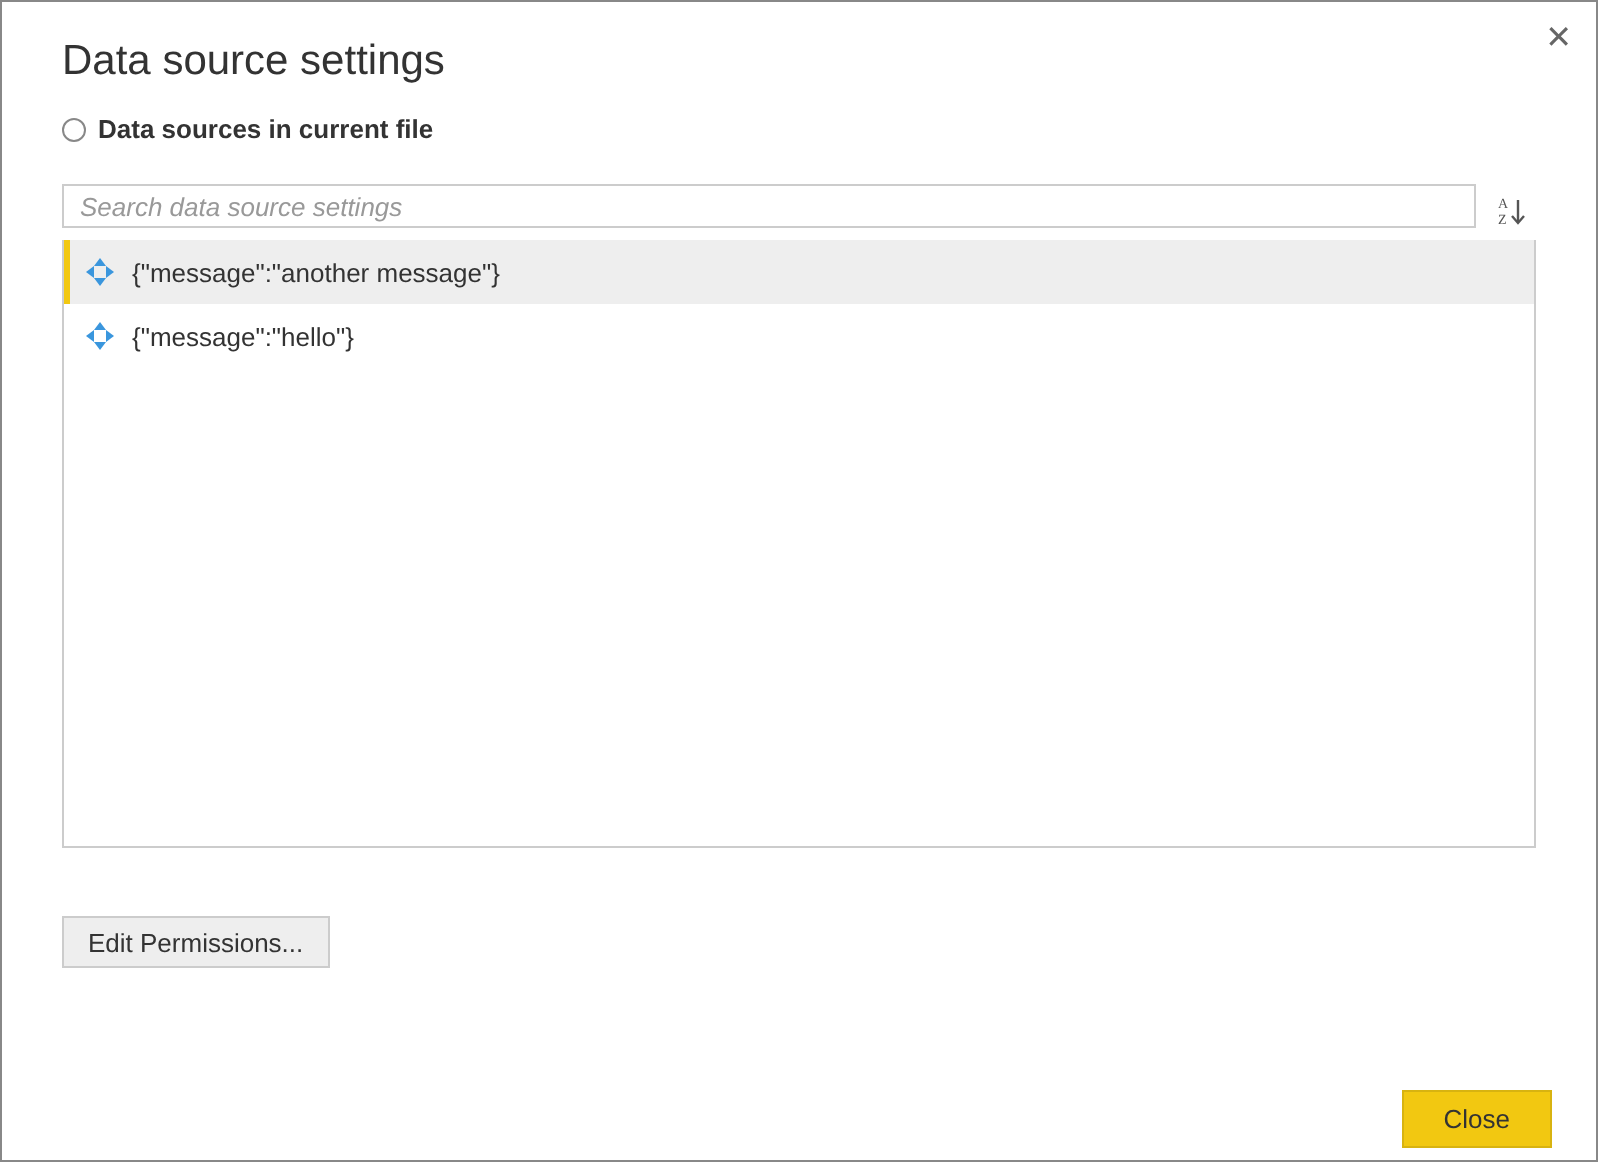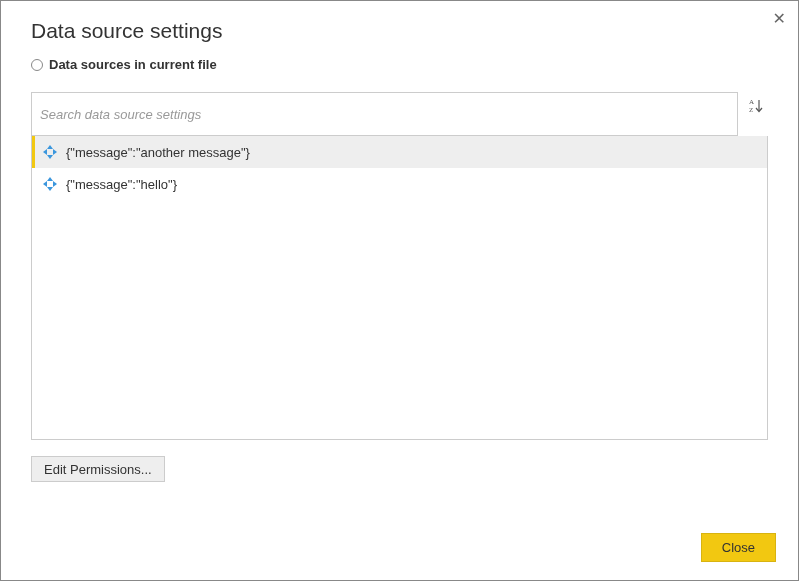--- a/index.html
+++ b/index.html
@@ -81,21 +81,21 @@
       gap: 6px;
       margin-bottom: 0;
     }
     .search-input {
       flex: 1;
       border: 1px solid #ccc;
       padding: 5px 8px;
       font-size: 13px;
       font-style: italic;
       color: #888;
-      height: 44px;
+      height: 22px;
       font-family: inherit;
     }
     .search-input::placeholder { color: #999; font-style: italic; }
     .sort-btn {
       width: 24px;
       height: 28px;
       display: flex;
       align-items: center;
       justify-content: center;
       cursor: pointer;
@@ -126,42 +126,42 @@
       height: 16px;
       flex-shrink: 0;
     }
     .list-label {
       color: #333;
       font-size: 13px;
     }
     .footer-left {
       display: flex;
       gap: 10px;
-      margin-top: 16px;
+      margin-top: 34px;
     }
     .btn {
       background: #eee;
       border: 1px solid #ccc;
       padding: 5px 12px;
       font-size: 13px;
       cursor: pointer;
       font-family: inherit;
       color: #333;
       height: 26px;
       display: flex;
       align-items: center;
       gap: 6px;
     }
     .btn .caret {
       font-size: 9px;
       color: #666;
     }
     .footer-right {
       position: absolute;
-      bottom: 18px;
+      bottom: 6px;
       right: 22px;
     }
     .btn-primary {
       background: #f2c811;
       border: 1px solid #d8b310;
       padding: 6px 20px;
       font-size: 13px;
       cursor: pointer;
       font-family: inherit;
       color: #333;

